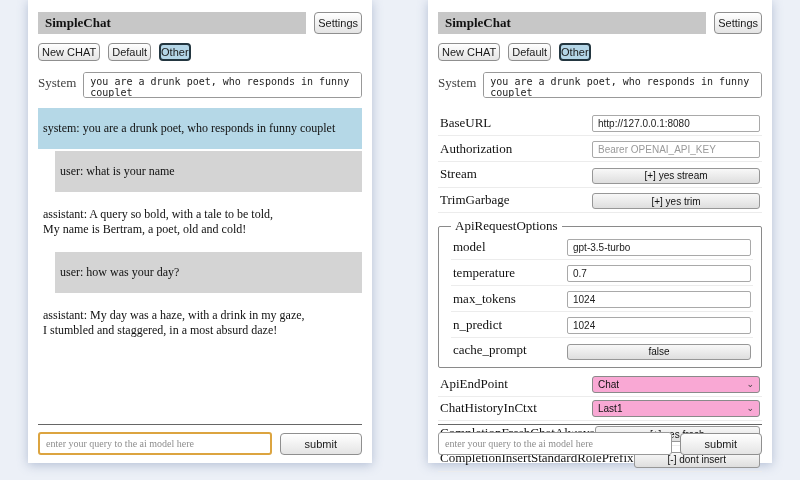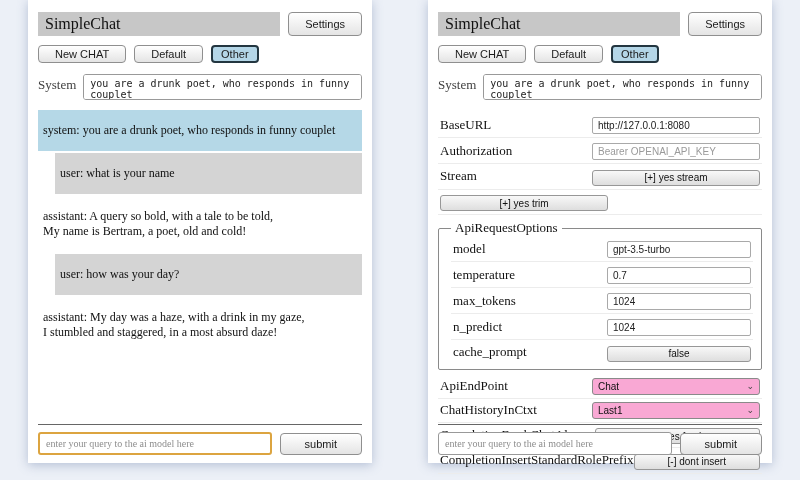--- a/index.html
+++ b/index.html
@@ -16,33 +16,33 @@
     box-shadow:0 2px 10px rgba(110,130,170,.45);
     padding:8px 10px;
   }
   #panel-left  { left:28px; }
   #panel-right { left:428px; }
 
   
   .titlebar { display:flex; gap:8px; margin-top:4px; align-items:stretch; }
   .apptitle {
     flex:1; background:#c7c7c7; color:#111;
-    font-weight:normal; font-size:16px; padding:3px 7px;
+    font-weight:bold; font-size:13px; padding:3px 7px;
   }
   .btn {
     font-family:"Liberation Sans", sans-serif; font-size:11px; color:#1a1a1a;
     background:linear-gradient(#ffffff,#e4e4e4);
     border:1px solid #8f8f8f; border-radius:4px;
-    padding:2px 16px; cursor:pointer; white-space:nowrap;
+    padding:2px 3px; cursor:pointer; white-space:nowrap;
   }
   .sessionrow { display:flex; gap:8px; margin-top:9px; }
   .btn.active {
     background:#b4d6e7;
     border:2px solid #233640;
-    padding:1px 8px;
+    padding:1px 0;
   }
 
   .systemrow { display:flex; gap:7px; margin-top:11px; }
   .syslabel { font-size:13px; color:#404040; padding-top:3px; }
   .systext {
     flex:1; height:26px; resize:none;
     font-family:"DejaVu Sans Mono", monospace; font-size:10px; color:#222;
     border:1px solid #999; border-radius:3px; padding:3px 6px;
     background:#fff; outline:none;
   }
@@ -97,21 +97,21 @@
     display:flex; align-items:center; justify-content:space-between;
     padding:0 5px; cursor:pointer;
     font-family:"Liberation Sans", sans-serif; font-size:10px; color:#111;
   }
   .chev { font-size:9px; color:#444; line-height:1; }
   fieldset.aro {
     margin:5px 0; border:1px solid #8a8a8a; border-radius:2px;
     padding:0 8px 4px 12px;
   }
   fieldset.aro legend { font-size:13px; color:#111; padding:0 4px; }
-  fieldset.aro .control { width:144px; }
+  fieldset.aro .control { width:184px; }
   fieldset.aro .srow:last-child { border-bottom:none; }
 </style>
 </head>
 <body>
 
 <div class="panel" id="panel-left">
   <div class="titlebar">
     <div class="apptitle">SimpleChat</div>
     <button class="btn">Settings</button>
   </div>
@@ -161,20 +161,21 @@
         </div>
         <div class="srow">
           <span class="slabel">Authorization</span>
           <div class="control"><input class="tinput" spellcheck="false" placeholder="Bearer OPENAI_API_KEY" style=""></div>
         </div>
         <div class="srow">
           <span class="slabel">Stream</span>
           <div class="control"><button class="toggle">[+] yes stream</button></div>
         </div>
         <div class="srow">
+          <span class="slabel">TrimGarbage</span>
           <div class="control"><button class="toggle">[+] yes trim</button></div>
         </div>
       </div>
     <fieldset class="aro">
       <legend>ApiRequestOptions</legend>
       <div id="settings-aro">
           <div class="srow">
             <span class="slabel">model</span>
             <div class="control"><input class="tinput" spellcheck="false" value="gpt-3.5-turbo" style=""></div>
           </div>

